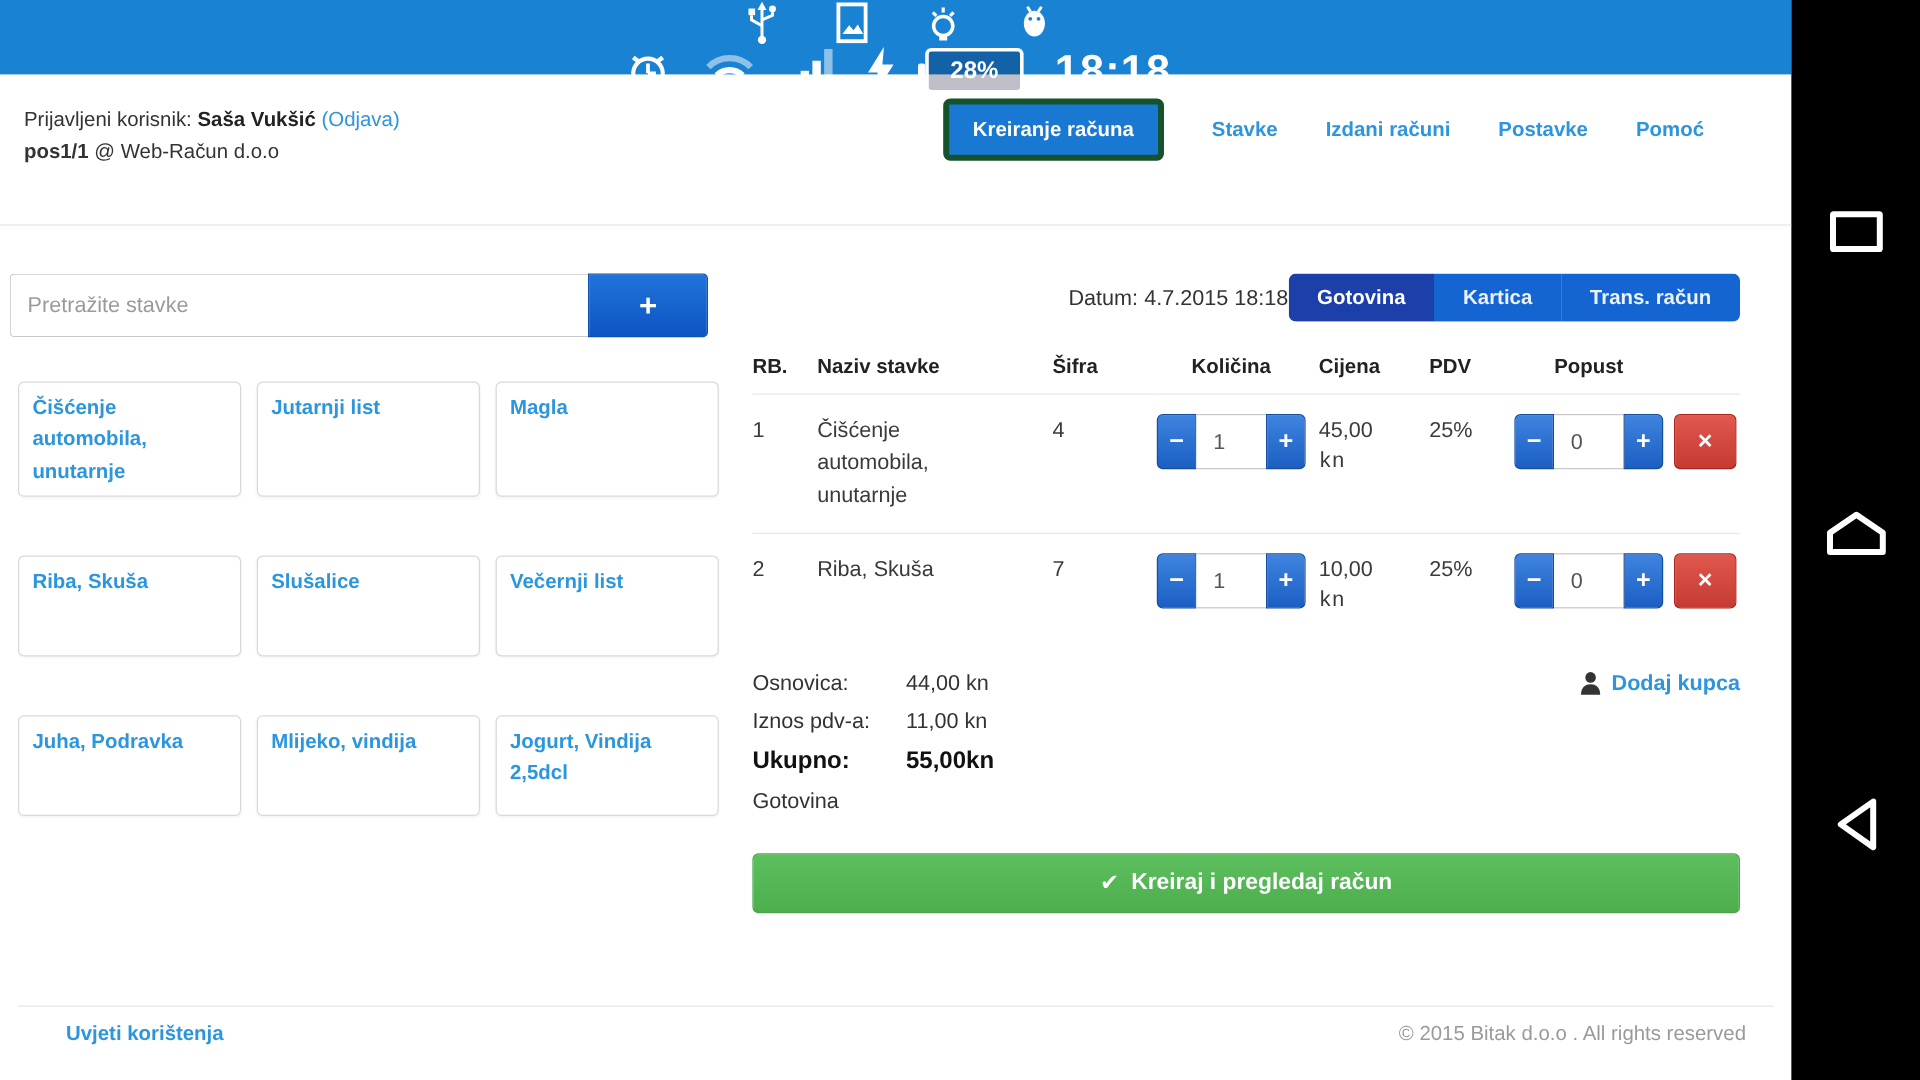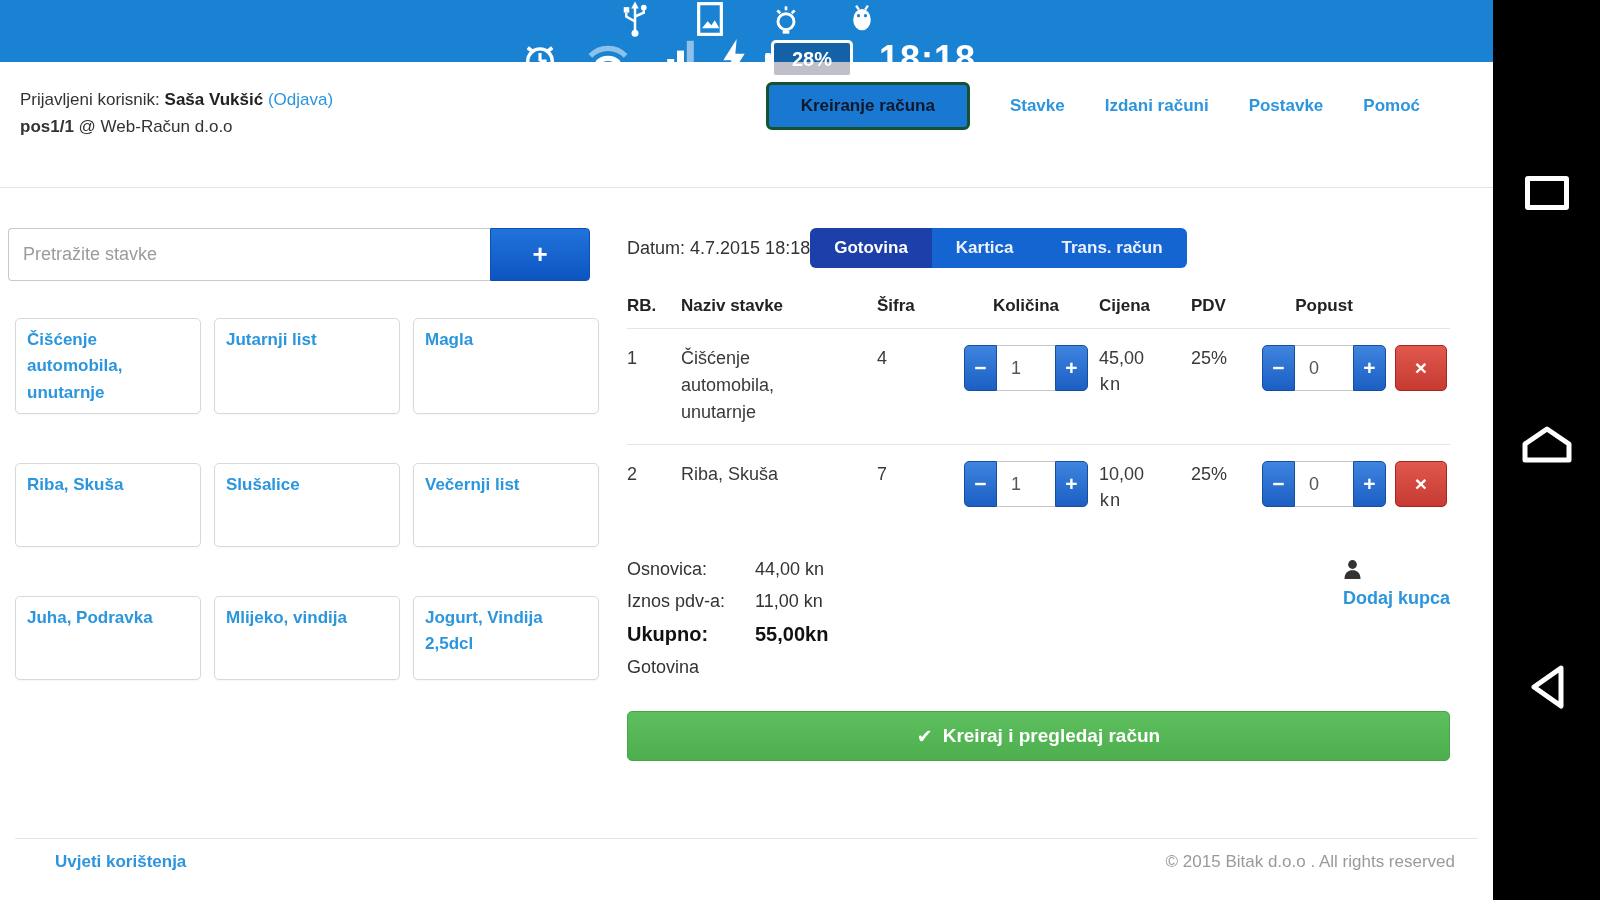--- a/index.html
+++ b/index.html
@@ -26,22 +26,22 @@
 
   
   .page-header { position:absolute; left:20px; top:74px; width:1440px; }
   .page-title { font-size:34px; font-weight:bold; color:#1c1c1c; }
   .login-line { margin-top:16px; font-size:17px; color:#333; }
   .login-line b { color:#222; }
   .link { color:#2c95dd; text-decoration:none; cursor:pointer; }
   .pos-line { margin-top:7px; font-size:17px; color:#333; }
   .hdr-nav { position:absolute; right:40px; top:8px; display:flex; align-items:center; gap:40px; }
   .nav-link { font-size:17px; font-weight:bold; color:#2c95dd; cursor:pointer; }
-  .nav-active { background:#1878d2; border:3px solid #14532d; color:#0f172a; font-size:17px;
-                font-weight:bold; padding:11px 32px; border-radius:6px; cursor:pointer; }
+  .nav-active { background:#1878d2; border:5px solid #14532d; color:#ffffff; font-size:17px;
+                font-weight:bold; padding:11px 20px; border-radius:6px; cursor:pointer; }
   .hdr-divider { position:absolute; left:0; top:187px; width:1493px; height:1px; background:#e4e4e4; }
 
   
   .search-row { position:absolute; left:8px; top:228px; width:582px; height:65px; display:flex; }
   .search-input { flex:1; height:53px; border:1px solid #c9c9c9; border-right:none;
                   border-radius:4px 0 0 4px; padding:0 14px; font-size:18px; color:#333;
                   font-family:inherit; outline:none; }
   .search-input::placeholder { color:#9b9b9b; }
   .add-btn { width:100px; height:53px; border:1px solid #0d4fb4;
              background:linear-gradient(#2173dc,#0d55c2); color:#fff; font-size:26px;
@@ -51,21 +51,21 @@
   .tiles { position:absolute; left:15px; top:318px; width:584px;
            display:grid; grid-template-columns:repeat(3,186px); grid-template-rows:96px 84px 84px;
            column-gap:13px; row-gap:49px; }
   .tile { background:#fff; border:1px solid #d9d9d9; border-radius:5px;
           box-shadow:0 1px 2px rgba(0,0,0,.04); padding:8px 11px; cursor:pointer; }
   .tile span { display:block; max-width:162px; font-size:17px; line-height:1.55;
                color:#2b96dd; font-weight:bold; }
 
   
   .right-col { position:absolute; left:627px; top:228px; width:823px; }
-  .invoice-top { display:flex; align-items:center; justify-content:flex-start; height:40px; }
+  .invoice-top { display:flex; align-items:center; justify-content:flex-end; height:40px; }
   .datum { font-size:18px; color:#333; }
   .pay-tabs { display:flex; height:40px; border-radius:6px; overflow:hidden;
               box-shadow:inset 0 -2px 3px rgba(0,0,30,.25); }
   .pay-seg { display:flex; align-items:center; justify-content:center; padding:0 24px;
              font-size:17px; font-weight:bold; color:#eaf2fc; background:#1464d2; cursor:pointer; }
   .pay-seg.active { background:#1d3fa9; color:#fff; }
 
   .inv-table { margin-top:20px; }
   .t-row { display:grid;
            grid-template-columns:54px 196px 76px 146px 92px 62px 142px 55px;
@@ -89,21 +89,21 @@
               display:flex; align-items:center; padding-left:14px; font-size:18px; color:#555; }
   .del-btn { width:52px; height:46px; border:1px solid #a8251f; border-radius:5px;
              background:linear-gradient(#e0584e,#c63a31); color:#fff; font-size:21px;
              font-weight:bold; cursor:pointer; display:flex; align-items:center; justify-content:center; }
 
   .totals-row { display:flex; justify-content:space-between; margin-top:26px; }
   .totals .tl { display:flex; font-size:18px; color:#333; margin-bottom:11px; }
   .totals .tl .lab { width:128px; }
   .totals .tl.big { font-size:20px; font-weight:bold; color:#111; }
   .add-customer { display:flex; align-items:flex-start; gap:8px; font-size:18px; font-weight:bold;
-                  color:#2c95dd; cursor:pointer;flex-direction:column; }
+                  color:#2c95dd; cursor:pointer; }
   .create-btn { margin-top:22px; width:100%; height:50px; border:1px solid #48a648; border-radius:5px;
                 background:linear-gradient(#5ebf5e,#4cae4c); color:#fff; font-size:19px;
                 font-weight:bold; cursor:pointer; display:flex; align-items:center;
                 justify-content:center; gap:10px; font-family:inherit; }
 
   
   .footer-divider { position:absolute; left:15px; top:838px; width:1463px; height:1px; background:#e6e6e6; }
   .footer-row { position:absolute; left:15px; top:852px; width:1440px;
                 display:flex; justify-content:space-between; align-items:center; }
   .terms { font-size:17px; font-weight:bold; color:#2c95dd; cursor:pointer;margin-left:40px; }

